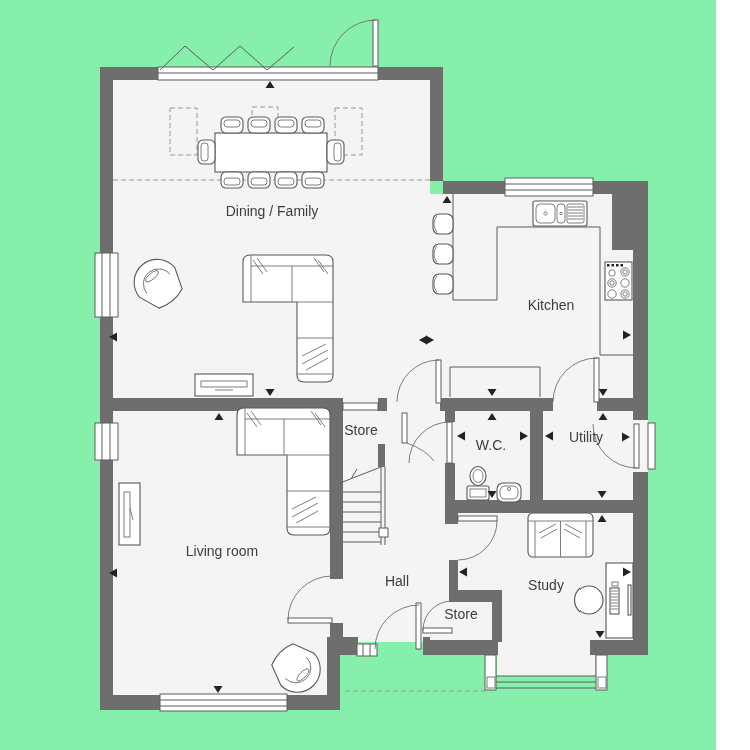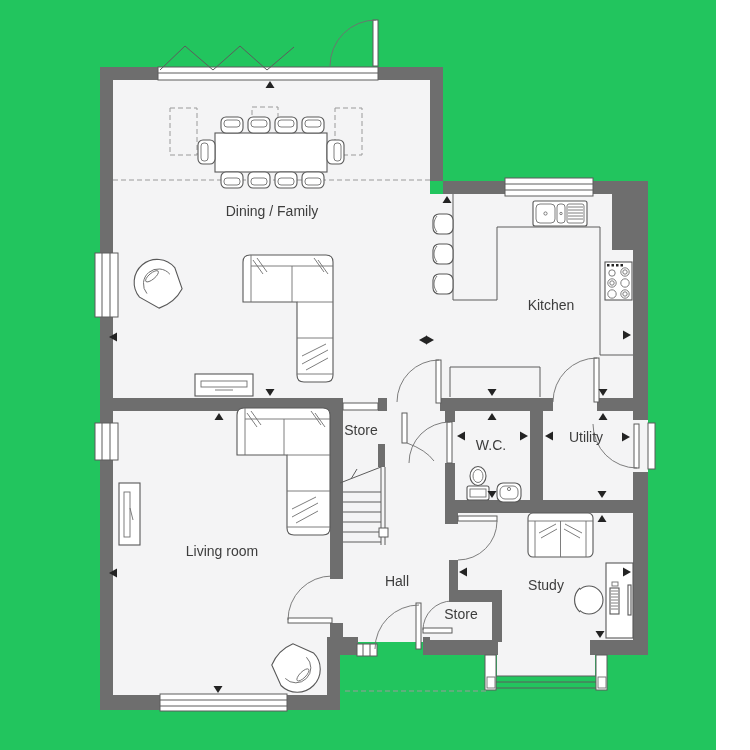--- a/index.html
+++ b/index.html
@@ -1,16 +1,16 @@
 <!DOCTYPE html>
 <html><head>
 <meta charset="utf-8">
 <style>
   html,body{margin:0;padding:0;background:#ffffff;}
-  .stage{position:relative;width:716px;height:750px;background:#22c55e;overflow:hidden;
+  .stage{position:relative;width:716px;height:750px;background:#86efac;overflow:hidden;
          font-family:"Liberation Sans",sans-serif;}
   svg{position:absolute;left:0;top:0;}
   .wall{fill:#6e6e6e;stroke:none;}
   .floor{fill:#f4f4f5;stroke:none;}
   .ln{stroke:#5c5c5c;stroke-width:1;fill:none;}
   .lnw{fill:#ffffff;stroke:#5c5c5c;stroke-width:1;}
   .furn{fill:#ffffff;stroke:#585858;stroke-width:1.1;}
   .thin{fill:none;stroke:#6f6f6f;stroke-width:0.9;}
   .dash{stroke:#9a9a9a;stroke-width:1;fill:none;stroke-dasharray:5 3;}
   .arc{stroke:#6f6f6f;stroke-width:0.9;fill:none;}

